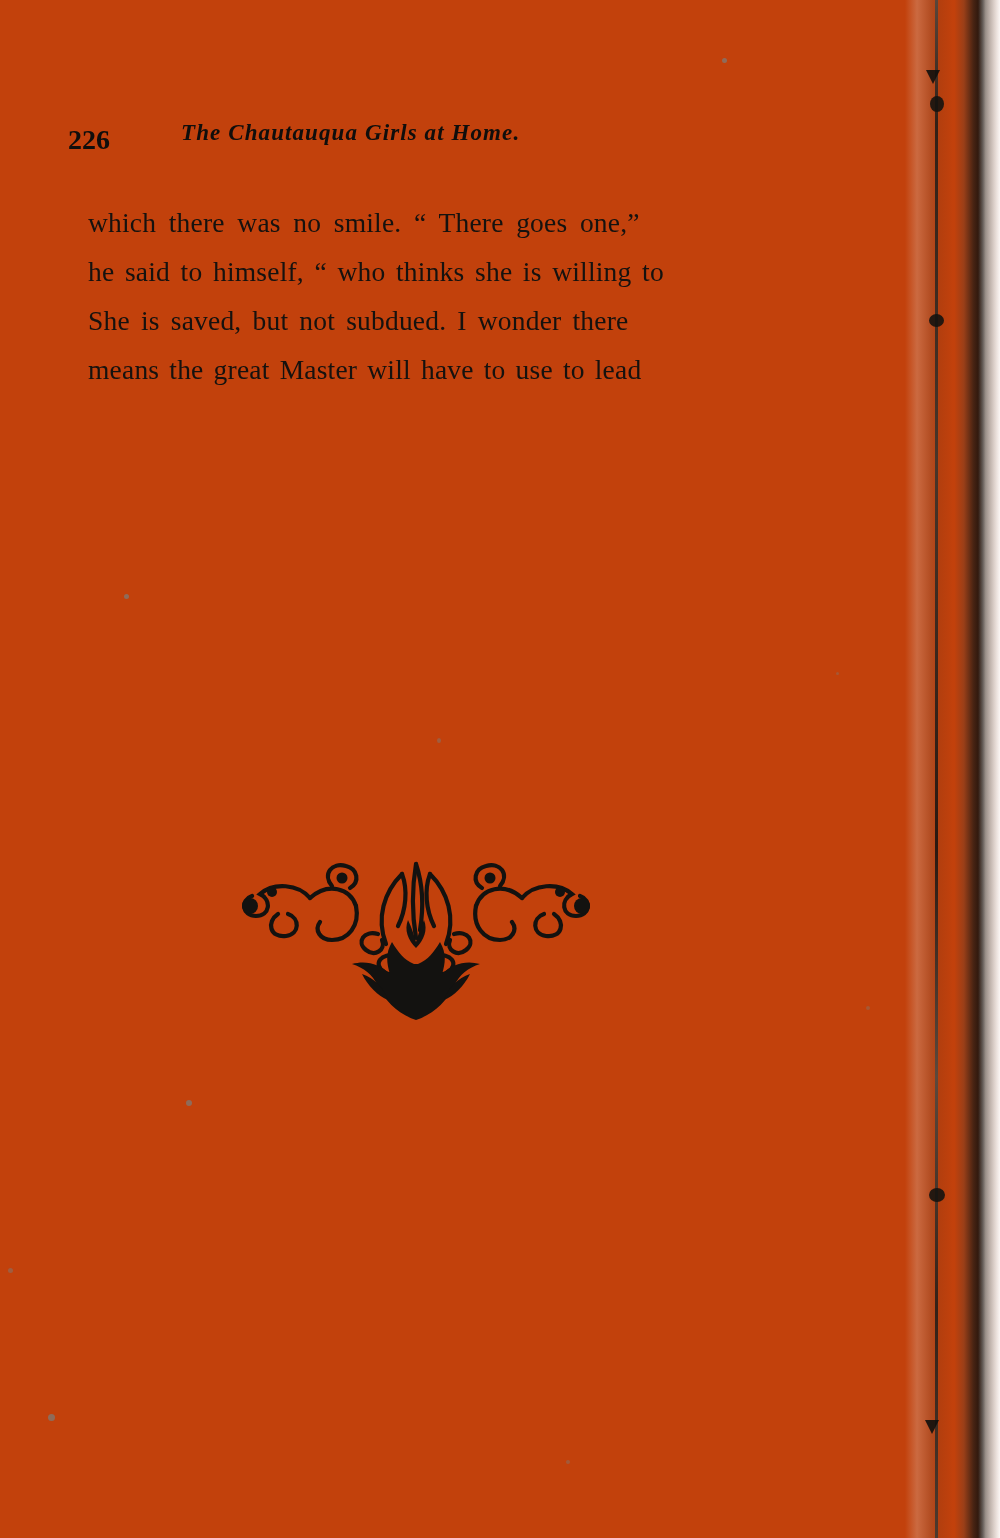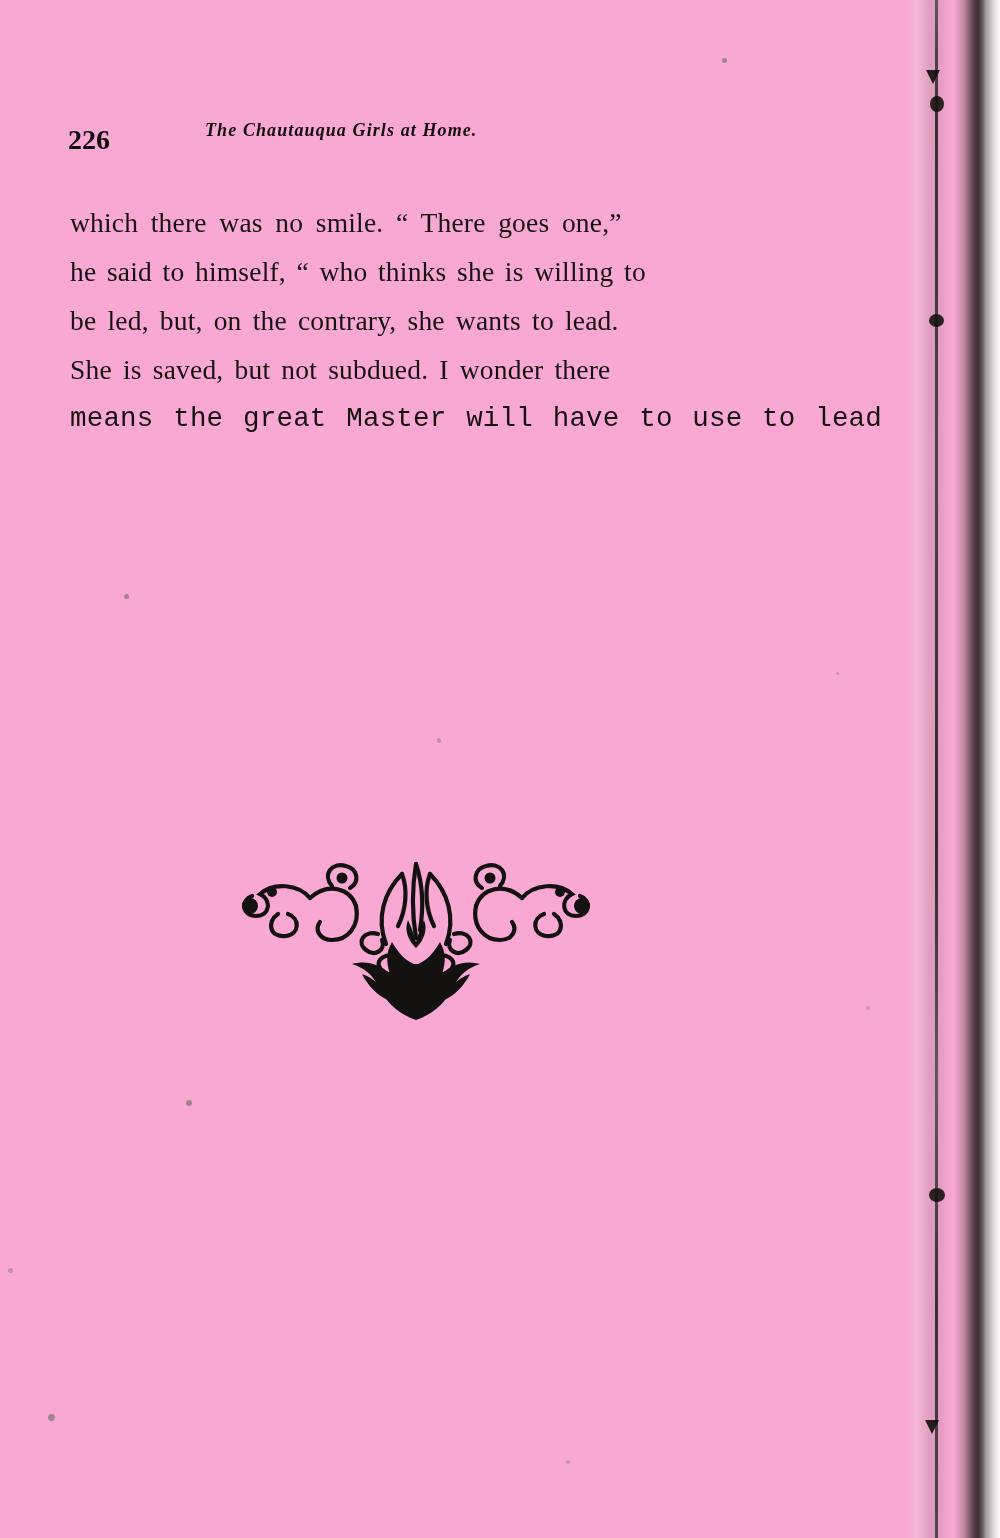--- a/index.html
+++ b/index.html
@@ -4,21 +4,21 @@
 <style>
   html, body {
     margin: 0;
     padding: 0;
     background: #ffffff;
   }
   .page {
     position: relative;
     width: 1000px;
     height: 1538px;
-    background: #f9a8d4;
+    background: #c2410c;
     overflow: hidden;
     font-family: "Liberation Serif", serif;
     color: #12100e;
   }
 
   
   .speck {
     position: absolute;
     background: #8c8madd;
     border-radius: 50%;
@@ -44,51 +44,50 @@
     letter-spacing: 0px;
     color: #100e0c;
   }
   .head-title {
     position: absolute;
     left: 113px;
     top: 0px;
     font-family: "Liberation Serif", serif;
     font-style: italic;
     font-weight: 700;
-    font-size: 18px;
+    font-size: 23px;
     letter-spacing: 1.1px;
     white-space: nowrap;
     color: #100e0c;
-    margin-left: 24px;
   }
 
   
   .textblock {
     position: absolute;
-    left: 70px;
+    left: 88px;
     top: 198px;
     width: 712px;
   }
   .line {
     font-family: "Liberation Serif", serif;
     font-size: 27.5px;
     line-height: 49px;
     white-space: nowrap;
     color: #15120f;
     letter-spacing: .2px;
   }
   .line.justified {
     
     word-spacing: 4px;
   }
   .line.l1 { word-spacing: 5.5px; }
   .line.l2 { word-spacing: 3.5px; }
   .line.l3 { word-spacing: 4px; }
   .line.l4 { word-spacing: 4px; }
-  .line.l5 { word-spacing: 3px; font-family: Liberation Mono, monospace; }
+  .line.l5 { word-spacing: 3px; }
   .line.l6 { word-spacing: 4.5px; font-weight: 600; }
   .line.l7 { word-spacing: 2px; font-weight: 700; }
 
   
   .ornament {
     position: absolute;
     left: 236px;
     top: 852px;
     width: 360px;
     height: 175px;
@@ -163,21 +162,20 @@
 <div class="page">
 
   <div class="running-head">
     <div class="folio">226</div>
     <div class="head-title">The Chautauqua Girls at Home.</div>
   </div>
 
   <div class="textblock">
     <div class="line justified l1">which  there  was  no smile.   “ There  goes  one,”</div>
     <div class="line justified l2">he  said  to  himself,  “ who  thinks  she  is  willing  to</div>
-    <div class="line justified l3">be  led,  but, on   the   contrary,  she  wants  to  lead.</div>
     <div class="line justified l4">She  is  saved,  but  not  subdued.    I  wonder  there</div>
     <div class="line justified l5">means  the  great  Master  will  have  to  use  to  lead</div>
   </div>
 
   <div class="ornament">
     <svg viewBox="0 0 360 175" xmlns="http://www.w3.org/2000/svg">
       <g fill="none" stroke="#131210" stroke-width="4.2" stroke-linecap="round">
 
         <path d="M16 44 C4 48 6 64 20 64 C34 64 36 48 24 42 C38 30 62 32 74 46"></path>
         <path d="M42 62 C30 70 34 86 50 84 C64 82 64 66 52 62"></path>

